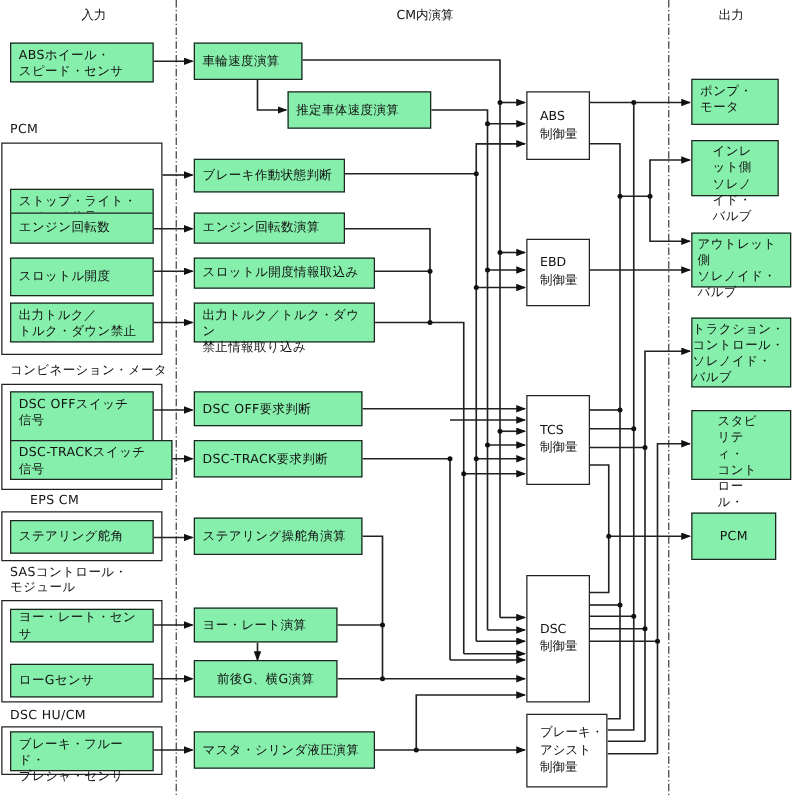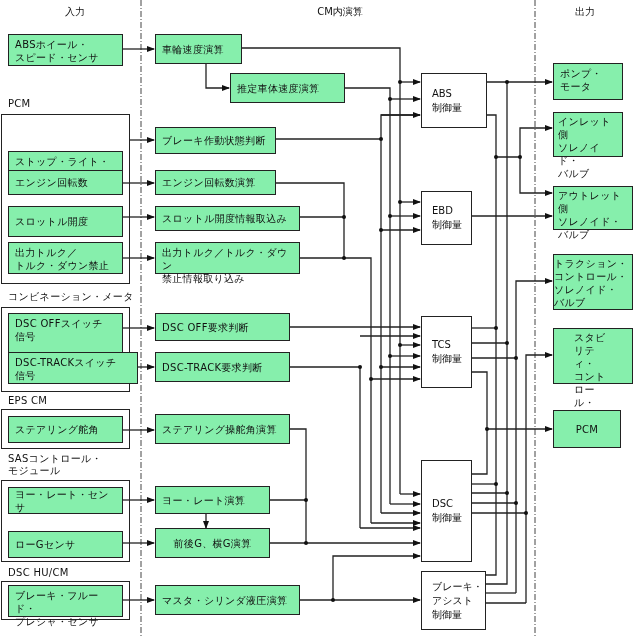--- a/index.html
+++ b/index.html
@@ -144,21 +144,21 @@
       <circle cx="526" cy="513" r="2"></circle>
   </g>
 </svg>
 
 <div class="hdr" style="left:55px;top:5px;width:40px;">入力</div>
 <div class="hdr" style="left:300px;top:5px;width:80px;">CM内演算</div>
 <div class="hdr" style="left:565px;top:5px;width:40px;">出力</div>
 
 <div class="label" style="left:8px;top:98px;">PCM</div>
 <div class="label" style="left:8px;top:291px;">コンビネーション・メータ</div>
-<div class="label" style="left:8px;top:395px;">EPS CM</div>
+<div class="label" style="left:24px;top:395px;">EPS CM</div>
 <div class="label" style="left:8px;top:453px;white-space:pre-line;">SASコントロール・
 モジュール</div>
 <div class="label" style="left:8px;top:567px;">DSC HU/CM</div>
 
 <div class="group" style="left:1px;top:114px;width:129px;height:170px;"></div>
 <div class="group" style="left:1px;top:307px;width:129px;height:85px;"></div>
 <div class="group" style="left:1px;top:409px;width:129px;height:40px;"></div>
 <div class="group" style="left:1px;top:480px;width:129px;height:82px;"></div>
 <div class="group" style="left:1px;top:581px;width:129px;height:39px;"></div>
 
@@ -187,35 +187,35 @@
 <div class="box vcenter" style="left:155px;top:206px;width:145px;height:25px;">スロットル開度情報取込み</div>
 <div class="box" style="left:155px;top:242px;width:145px;height:32px;">出力トルク／トルク・ダウン
 禁止情報取り込み</div>
 <div class="box vcenter" style="left:155px;top:313px;width:135px;height:28px;">DSC OFF要求判断</div>
 <div class="box vcenter" style="left:155px;top:352px;width:135px;height:30px;">DSC-TRACK要求判断</div>
 <div class="box vcenter" style="left:155px;top:414px;width:135px;height:30px;">ステアリング操舵角演算</div>
 <div class="box vcenter" style="left:155px;top:486px;width:115px;height:28px;">ヨー・レート演算</div>
 <div class="box vcenter" style="left:155px;top:528px;width:115px;height:30px;justify-content:center;">前後G、横G演算</div>
 <div class="box vcenter" style="left:155px;top:585px;width:145px;height:30px;">マスタ・シリンダ液圧演算</div>
 
-<div class="ctrl" style="left:421px;top:73px;width:66px;height:55px;">ABS
+<div class="ctrl" style="left:421px;top:73px;width:51px;height:55px;">ABS
 制御量</div>
 <div class="ctrl" style="left:421px;top:191px;width:51px;height:54px;">EBD
 制御量</div>
 <div class="ctrl" style="left:421px;top:316px;width:51px;height:72px;">TCS
 制御量</div>
 <div class="ctrl" style="left:421px;top:460px;width:51px;height:102px;">DSC
 制御量</div>
 <div class="ctrl" style="left:421px;top:571px;width:65px;height:59px;">ブレーキ・
 アシスト
 制御量</div>
 
 <div class="box" style="left:553px;top:63px;width:70px;height:37px;">ポンプ・
 モータ</div>
-<div class="box" style="left:553px;top:112px;width:70px;height:45px;padding:2px 4px;">インレット側
+<div class="box" style="left:553px;top:112px;width:70px;height:45px;padding:2px 16px;">インレット側
 ソレノイド・
 バルブ</div>
 <div class="box" style="left:553px;top:186px;width:80px;height:44px;padding:2px 4px;">アウトレット側
 ソレノイド・
 バルブ</div>
 <div class="box" style="left:553px;top:254px;width:80px;height:56px;padding:2px 0;">トラクション・
 コントロール・
 ソレノイド・
 バルブ</div>
 <div class="box" style="left:553px;top:328px;width:80px;height:56px;padding:2px 20px;">スタビリティ・

